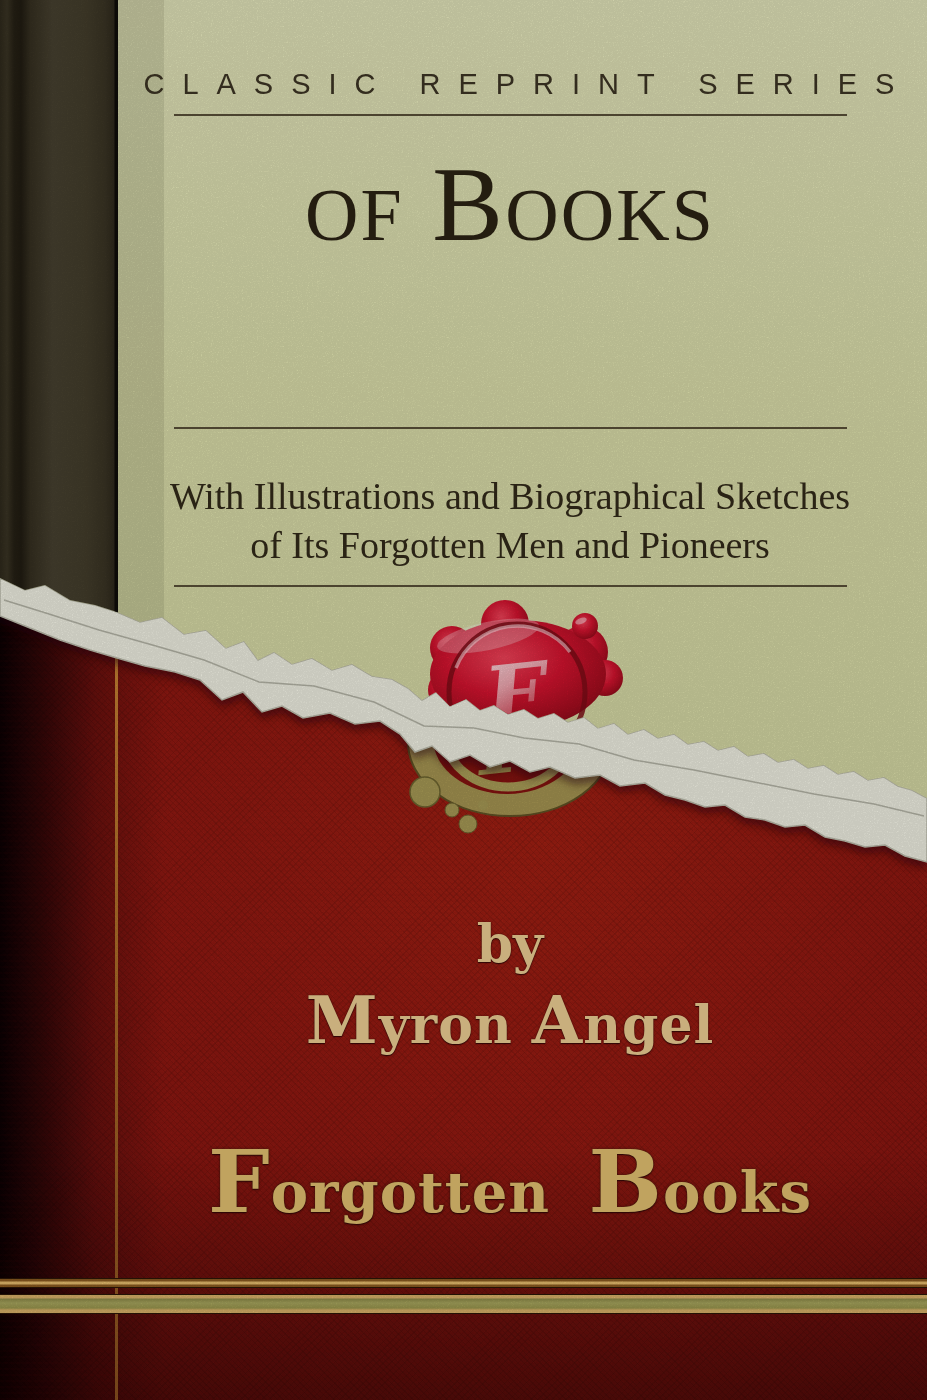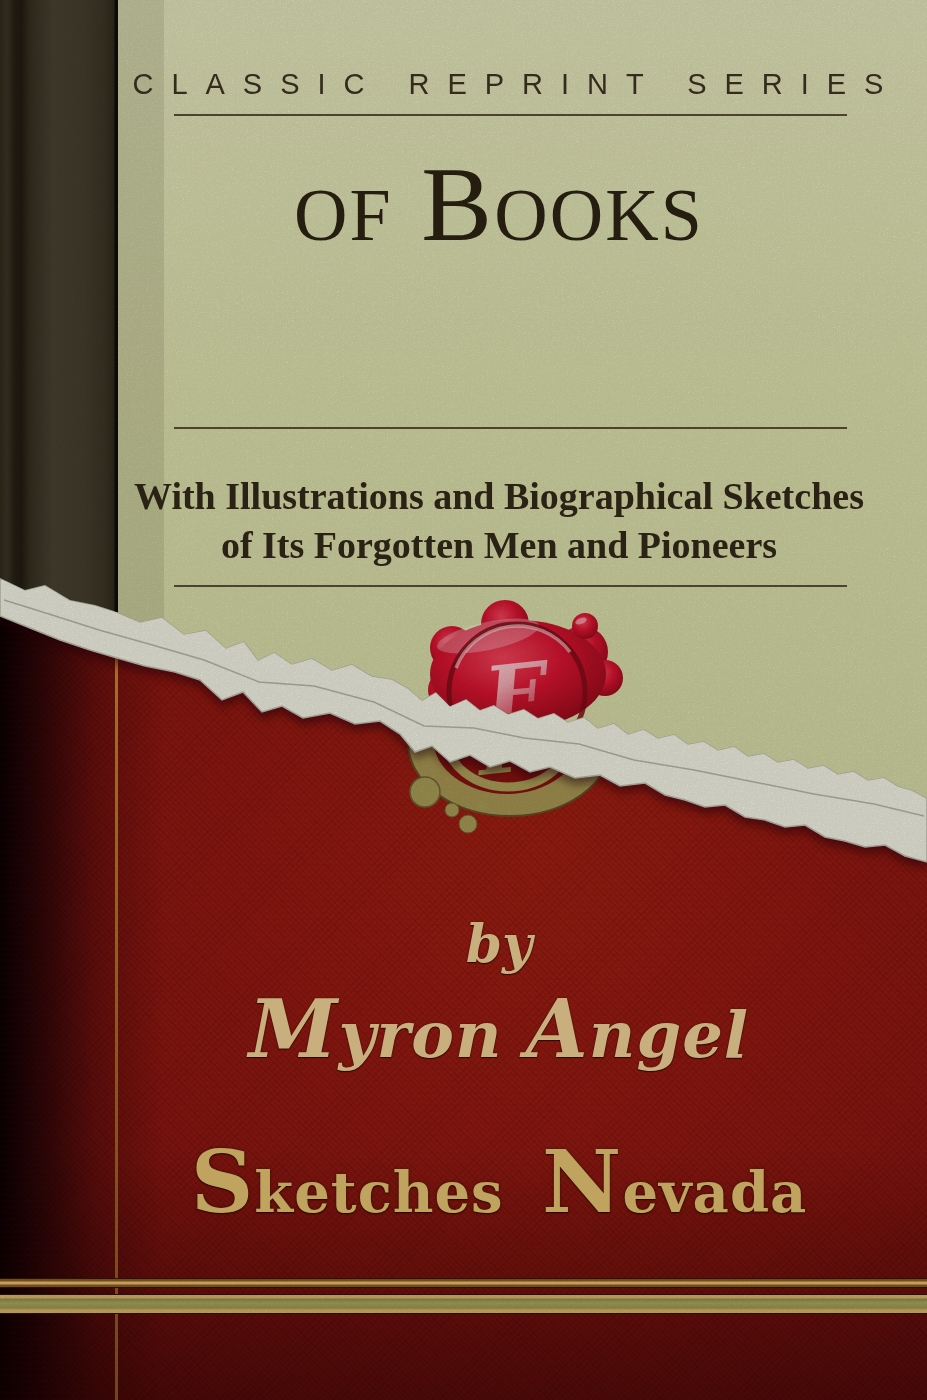--- a/index.html
+++ b/index.html
@@ -27,37 +27,37 @@
     background:linear-gradient(180deg,#2b1606 0 1px,#8a5a20 1px 3px,#e7bd6e 4px 6px,
                #8a5a20 7px 9px,#2b1606 9px 10px);}
   .stripe-thick{position:absolute;left:0;top:1294px;width:927px;height:20px;z-index:3;
     background:linear-gradient(180deg,#2b1606 0 1px,#d9b269 1px 4px,#8f8c4a 5px,
                #a8a65e 9px,#9b984f 14px,#d9b269 16px 19px,#2b1606 19px 20px);}
 
   
   .artwork{position:absolute;inset:0;z-index:4;pointer-events:none;}
 
   
-  .text-layer{position:absolute;left:106px;width:786px;text-align:center;z-index:6;}
+  .text-layer{position:absolute;left:117px;width:786px;text-align:center;z-index:6;}
   .series-header{top:68px;font-family:"Liberation Sans",sans-serif;font-size:29px;
     color:#332c1e;letter-spacing:.62em;padding-left:.62em;font-weight:500;}
   .series-underline{position:absolute;left:174px;top:114px;width:673px;height:2px;
     background:#4b432f;z-index:6;}
   .book-title{top:140px;font-size:106px;line-height:1.22;color:#241d10;
     font-variant:small-caps;letter-spacing:.02em;}
   .rule{position:absolute;left:174px;width:673px;height:2px;background:#4b432f;z-index:6;}
   .rule-top{top:427px;}
   .rule-bottom{top:585px;}
-  .subtitle{top:472px;font-size:38px;line-height:1.28;color:#2a2315;font-weight:700;}
+  .subtitle{top:472px;font-size:38px;line-height:1.28;color:#2a2315;font-weight:400;}
 
   .byline{top:913px;color:#c9af7d;
     font-family:"DejaVu Serif",serif;font-weight:bold;
-    text-shadow:0 1px 1px rgba(40,5,5,.9),0 0 2px rgba(0,0,0,.45);font-style:italic;}
+    text-shadow:0 1px 1px rgba(40,5,5,.9),0 0 2px rgba(0,0,0,.45);}
   .byline .prefix{font-size:52px;display:block;}
-  .byline .author{font-size:64px;display:block;margin-top:8px;letter-spacing:1px;}
+  .byline .author{font-size:52px;display:block;margin-top:8px;letter-spacing:1px;}
   .byline .word{display:inline-block;}
   .byline .word::first-letter{font-size:1.25em;}
 
   .publisher{top:1130px;color:#c0a35f;font-family:"DejaVu Serif",serif;
     font-weight:bold;font-size:56px;letter-spacing:1px;
     text-shadow:0 1px 1px rgba(40,5,5,.9),0 0 3px rgba(0,0,0,.5),0 0 1px #6e5425;}
   .publisher .word{display:inline-block;margin:0 9px;}
   .publisher .word::first-letter{font-size:1.55em;}
 </style>
 </head>
@@ -172,17 +172,17 @@
 
   <div class="text-layer byline">
     <span class="prefix">by</span>
     <span class="author">
       <span class="word">Myron</span>
       <span class="word">Angel</span>
     </span>
   </div>
 
   <div class="text-layer publisher">
-    <span class="word">Sketches</span>
-    <span class="word">Nevada</span>
+    <span class="word">Forgotten</span>
+    <span class="word">Books</span>
   </div>
 
 </div>
 
 </body></html>

